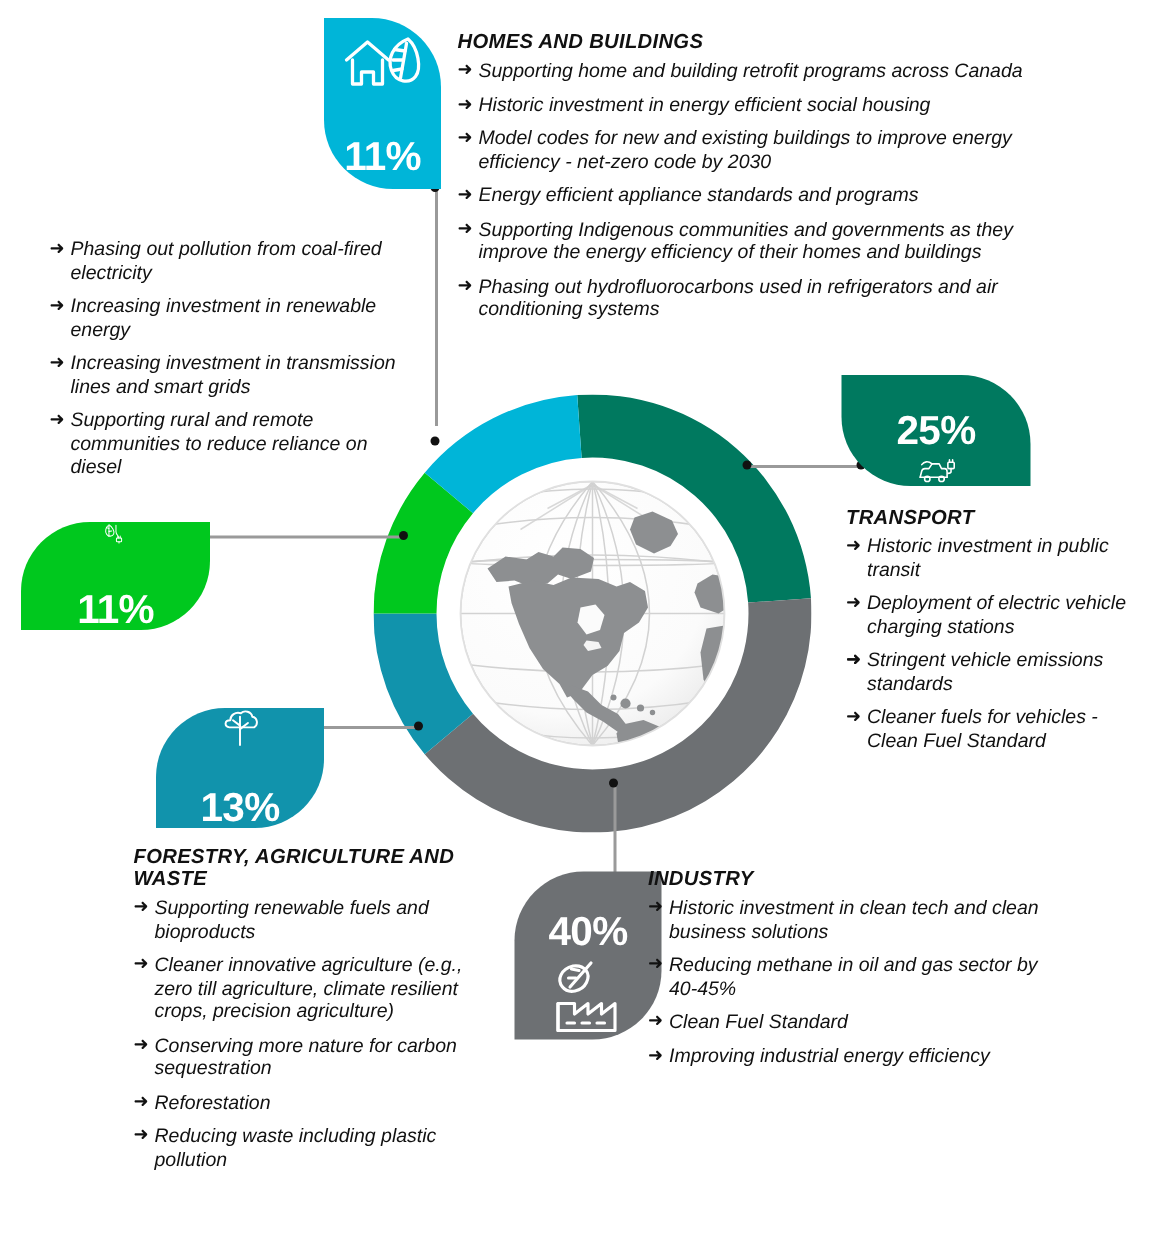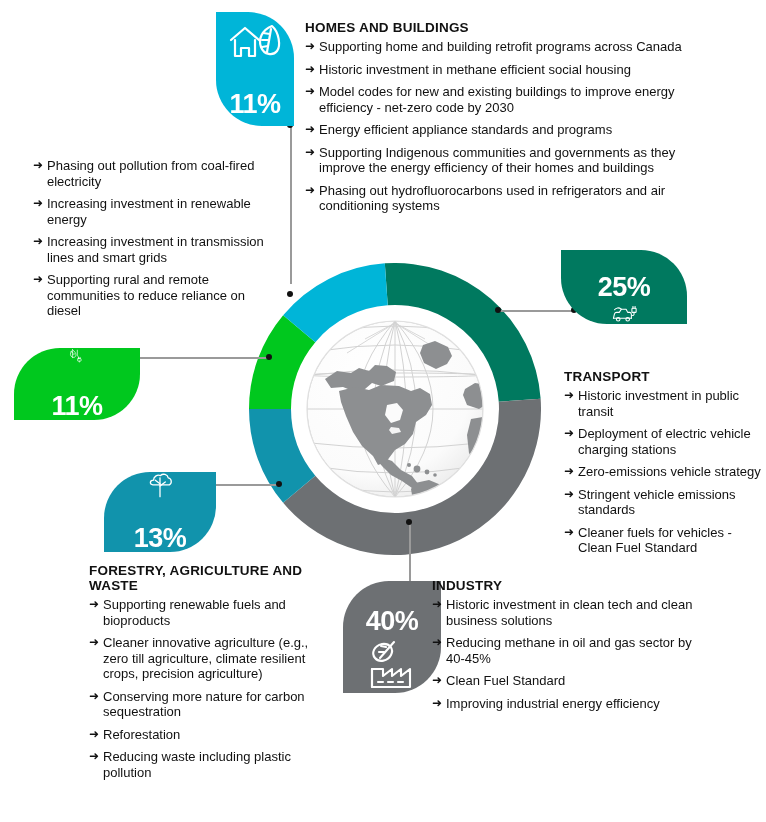--- a/index.html
+++ b/index.html
@@ -1,21 +1,21 @@
 <!DOCTYPE html>
 <html><head>
 <meta charset="utf-8">
 <style>
   html,body{margin:0;padding:0;background:#ffffff;}
   body{
     width:766px;height:822px;position:relative;overflow:hidden;
     font-family:"Liberation Sans","DejaVu Sans",sans-serif;
     color:#1a1a1a;-webkit-font-smoothing:antialiased;
   }
-  .abs{position:absolute;}
+  .abs{position:absolute;font-style:italic;}
 
   
   .sec-title{
     font-size:13.5px;font-weight:bold;letter-spacing:.2px;
     text-transform:uppercase;color:#111;line-height:15px;margin:0 0 4px 0;
   }
   ul.bullets{list-style:none;margin:0;padding:0;}
   ul.bullets li{
     position:relative;padding-left:14px;margin:0 0 7px 0;
     font-size:13px;line-height:15.5px;color:#111;
@@ -215,43 +215,43 @@
     <path d="M12 45 H17"></path>
       <path d="M22 45 H27"></path>
       <path d="M32 45 H37"></path>
   </svg>
 </div>
 
 <div class="abs" style="left:305px;top:20px;width:392px;">
   <div class="sec-title">HOMES AND BUILDINGS</div>
   <ul class="bullets">
       <li><span class="arw">➜</span><span>Supporting home and building retrofit programs across Canada</span></li>
-      <li><span class="arw">➜</span><span>Historic investment in methane efficient social housing</span></li>
+      <li><span class="arw">➜</span><span>Historic investment in energy efficient social housing</span></li>
       <li><span class="arw">➜</span><span>Model codes for new and existing buildings to improve energy efficiency - net-zero code by 2030</span></li>
       <li><span class="arw">➜</span><span>Energy efficient appliance standards and programs</span></li>
       <li><span class="arw">➜</span><span>Supporting Indigenous communities and governments as they improve the energy efficiency of their homes and buildings</span></li>
       <li><span class="arw">➜</span><span>Phasing out hydrofluorocarbons used in refrigerators and air conditioning systems</span></li>
     </ul>
 </div>
 
 <div class="abs" style="left:33px;top:158px;width:246px;">
   <ul class="bullets">
       <li><span class="arw">➜</span><span>Phasing out pollution from coal-fired electricity</span></li>
       <li><span class="arw">➜</span><span>Increasing investment in renewable energy</span></li>
       <li><span class="arw">➜</span><span>Increasing investment in transmission lines and smart grids</span></li>
       <li><span class="arw">➜</span><span>Supporting rural and remote communities to reduce reliance on diesel</span></li>
     </ul>
 </div>
 
-<div class="abs" style="left:564px;top:337px;width:200px;margin-top:32px;">
+<div class="abs" style="left:564px;top:337px;width:200px;">
   <div class="sec-title">TRANSPORT</div>
   <ul class="bullets">
       <li><span class="arw">➜</span><span>Historic investment in public transit</span></li>
       <li><span class="arw">➜</span><span>Deployment of electric vehicle charging stations</span></li>
-      <li><span class="arw">➜</span><span>Zero-emissions vehicle strategy</span></li>
+      <li><span class="arw">➜</span></li>
       <li><span class="arw">➜</span><span>Stringent vehicle emissions standards</span></li>
       <li><span class="arw">➜</span><span>Cleaner fuels for vehicles - Clean Fuel Standard</span></li>
     </ul>
 </div>
 
 <div class="abs" style="left:89px;top:563px;width:220px;">
   <div class="sec-title">FORESTRY, AGRICULTURE AND WASTE</div>
   <ul class="bullets">
       <li><span class="arw">➜</span><span>Supporting renewable fuels and bioproducts</span></li>
       <li><span class="arw">➜</span><span>Cleaner innovative agriculture (e.g., zero till agriculture, climate resilient crops, precision agriculture)</span></li>

